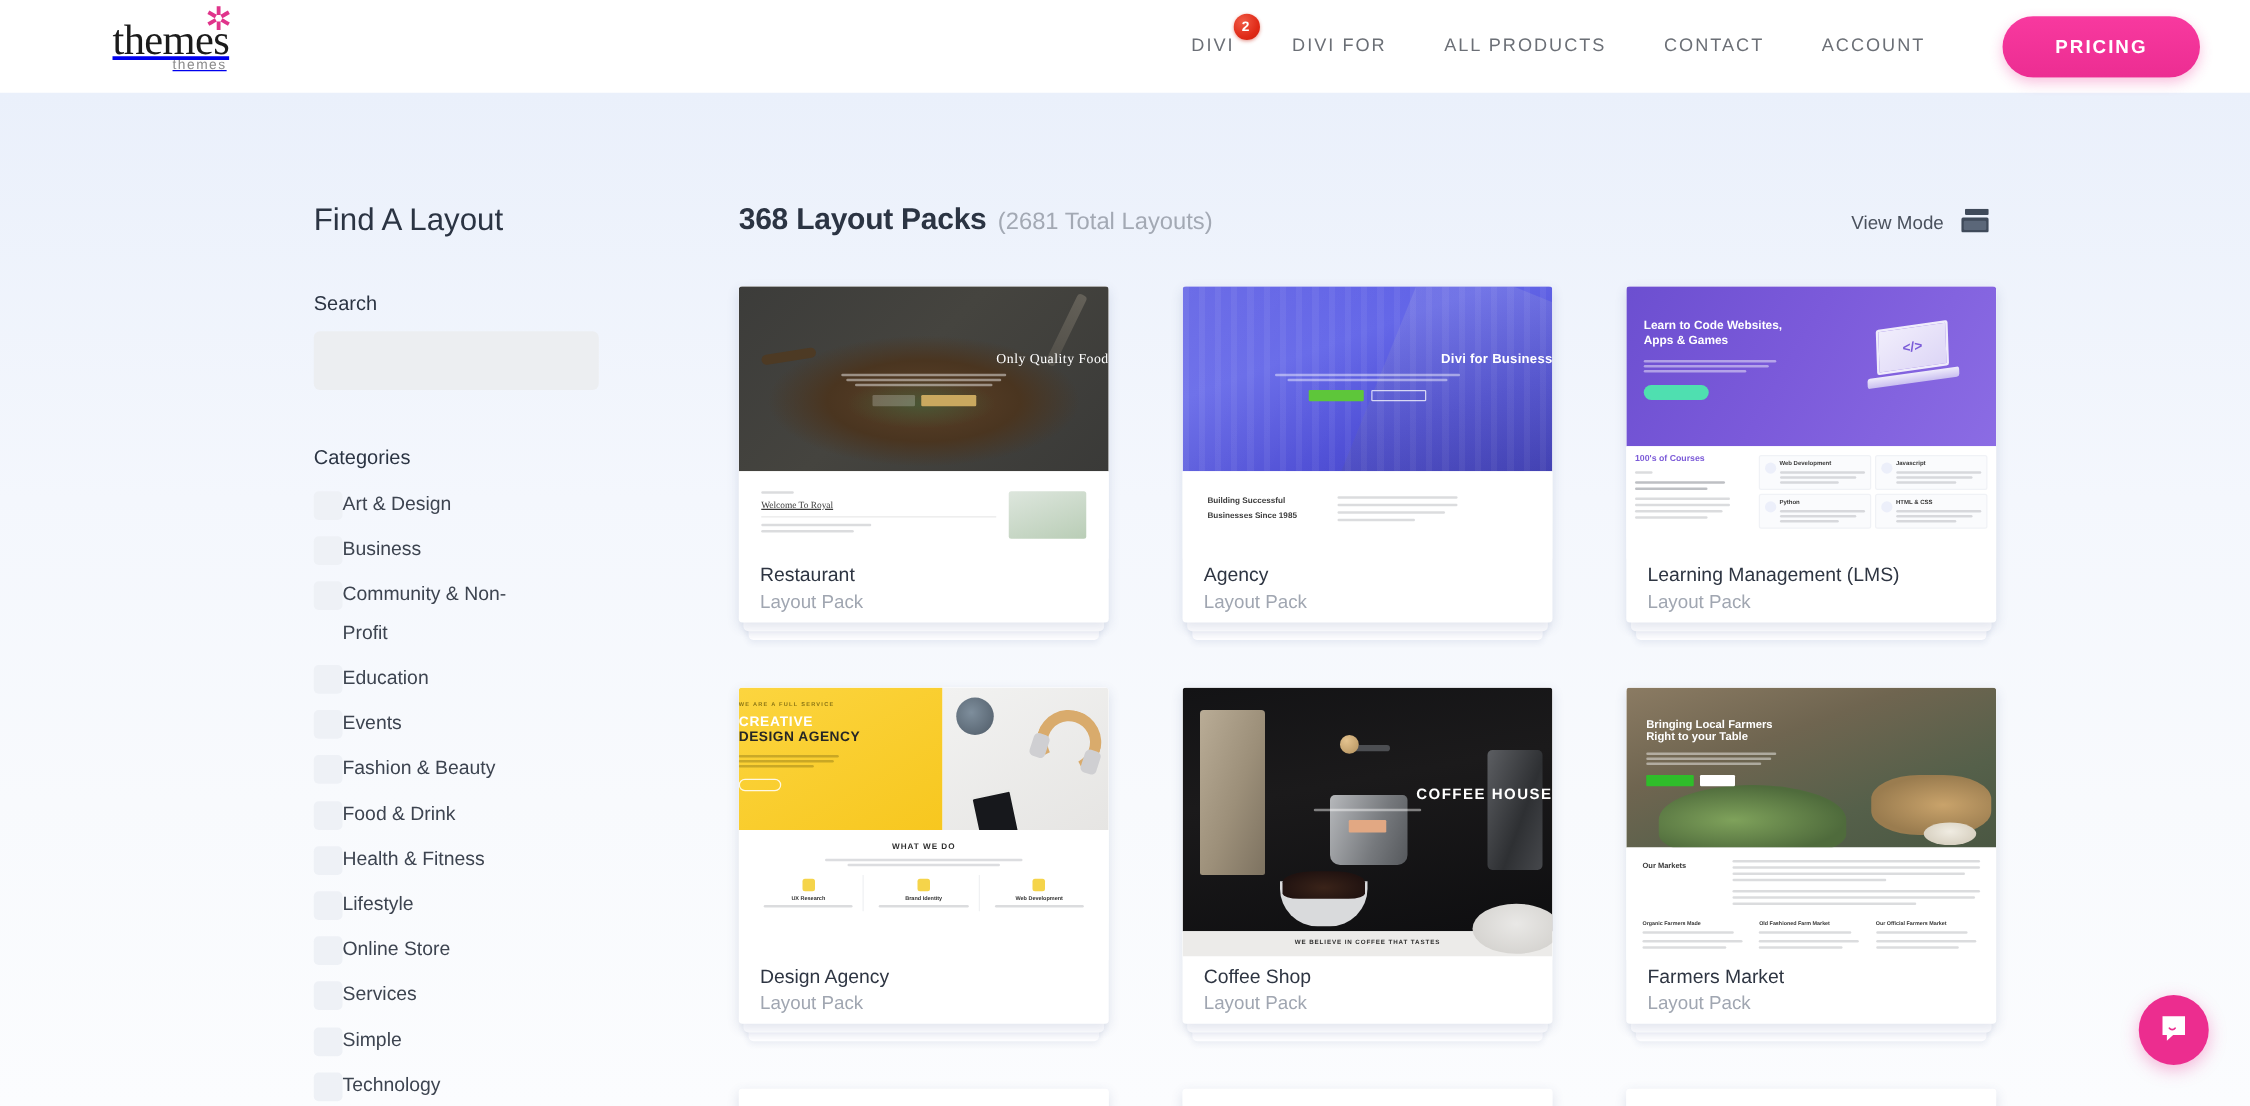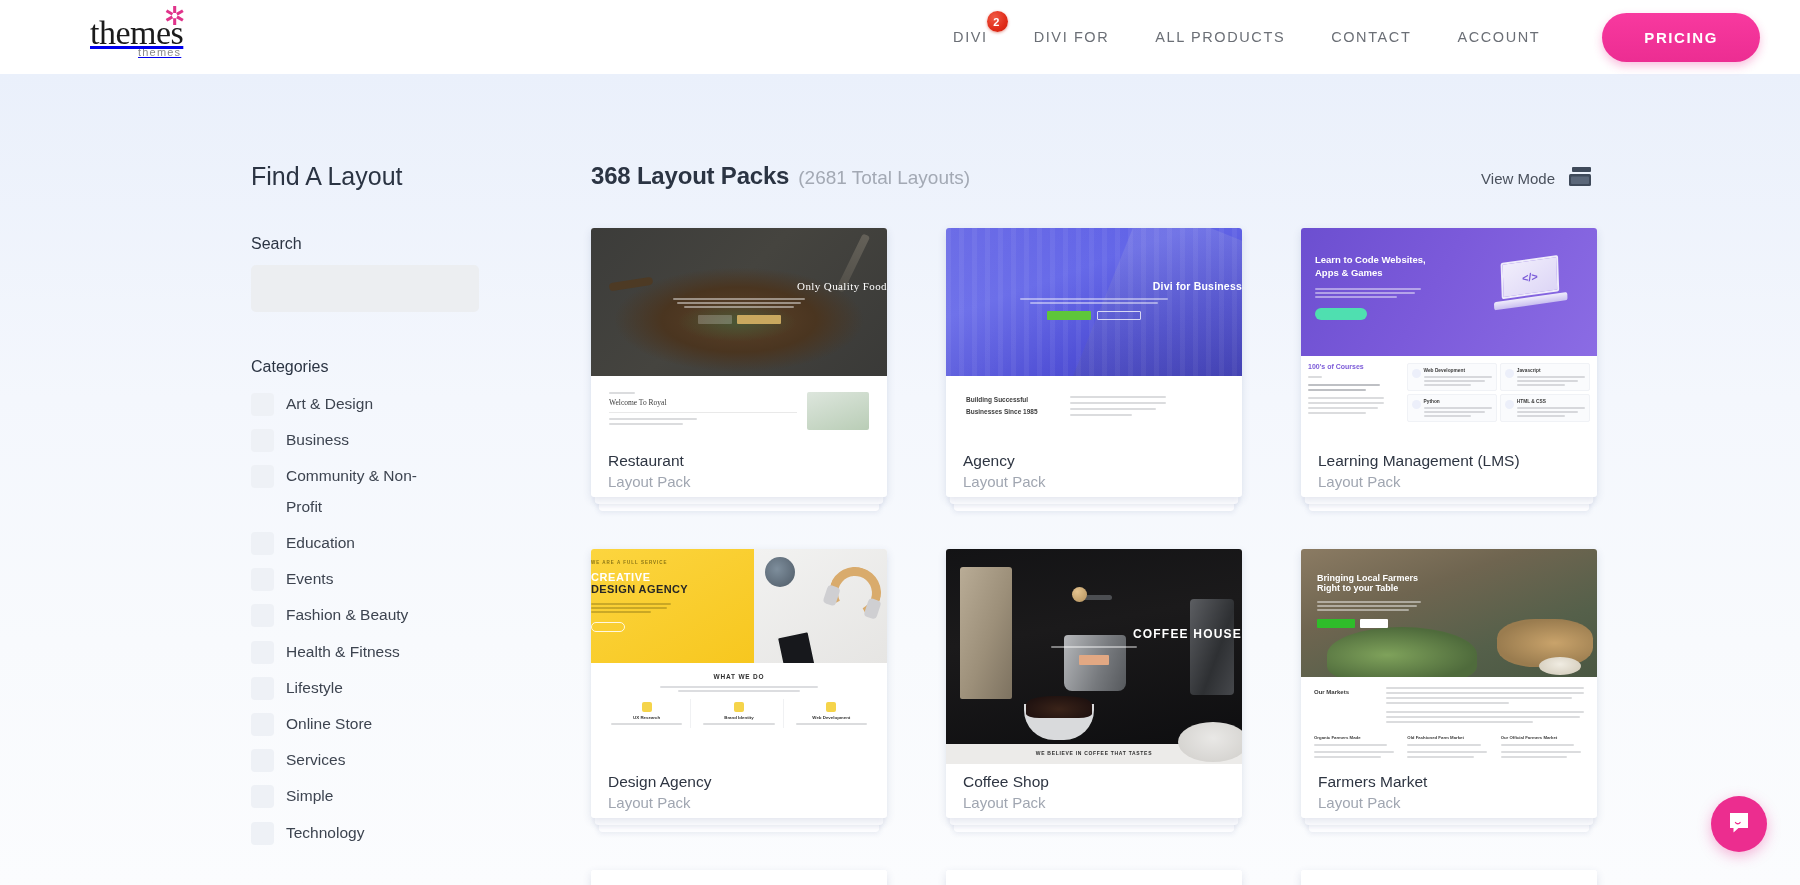--- a/index.html
+++ b/index.html
@@ -122,21 +122,20 @@
   .categories-label {
     font-size: 16px;
     color: #2b3443;
     margin-top: 46px;
     margin-bottom: 10px;
   }
   .cat-list { display: flex; flex-direction: column; }
   .cat-row {
     display: flex;
     align-items: flex-start;
-    gap: 12px;
     padding: 3px 0;
     cursor: pointer;
   }
   .cat-box {
     flex: 0 0 auto;
     width: 23px; height: 23px;
     background: #eef1f6;
     border-radius: 4px;
     margin-top: 4px;
   }
@@ -485,20 +484,24 @@
       <label class="cat-row">
         <span class="cat-box"></span>
         <span class="cat-name">Events</span>
       </label>
       <label class="cat-row">
         <span class="cat-box"></span>
         <span class="cat-name">Fashion &amp; Beauty</span>
       </label>
       <label class="cat-row">
         <span class="cat-box"></span>
+        <span class="cat-name">Food &amp; Drink</span>
+      </label>
+      <label class="cat-row">
+        <span class="cat-box"></span>
         <span class="cat-name">Health &amp; Fitness</span>
       </label>
       <label class="cat-row">
         <span class="cat-box"></span>
         <span class="cat-name">Lifestyle</span>
       </label>
       <label class="cat-row">
         <span class="cat-box"></span>
         <span class="cat-name">Online Store</span>
       </label>
@@ -556,21 +559,21 @@
                 <div style="display:flex;gap:5px;justify-content:center;margin-top:7px;">
                   <span class="btn-mini" style="width:34px;background:rgba(255,255,255,.22);"></span>
                   <span class="btn-mini" style="width:44px;background:#c9a85f;"></span>
                 </div>
               </div>
             </div>
             <div class="body-sec">
               <div style="display:flex;gap:10px;padding:16px 18px 0;">
                 <div style="flex:1">
                   <div class="dkln" style="width:26px;margin-bottom:4px;"></div>
-                  <div style="font-family:'Liberation Serif',serif;font-size:7.5px;color:#3b3b3b;">Welcome To Royal</div>
+                  <div style="font-family:'Liberation Serif',serif;font-size:7.5px;color:#3b3b3b;text-decoration:underline;">Welcome To Royal</div>
                   <div style="border-top:1px solid #e9e9e9;margin:5px 0 5px;"></div>
                   <div class="dkln" style="width:88px;margin-bottom:3px;"></div>
                   <div class="dkln" style="width:74px;"></div>
                 </div>
                 <div class="rest-food-img" style="position:static;width:62px;height:38px;flex:0 0 62px;"></div>
               </div>
             </div>
           </div>
           <div class="card-meta">
             <div class="card-title">Restaurant</div>

